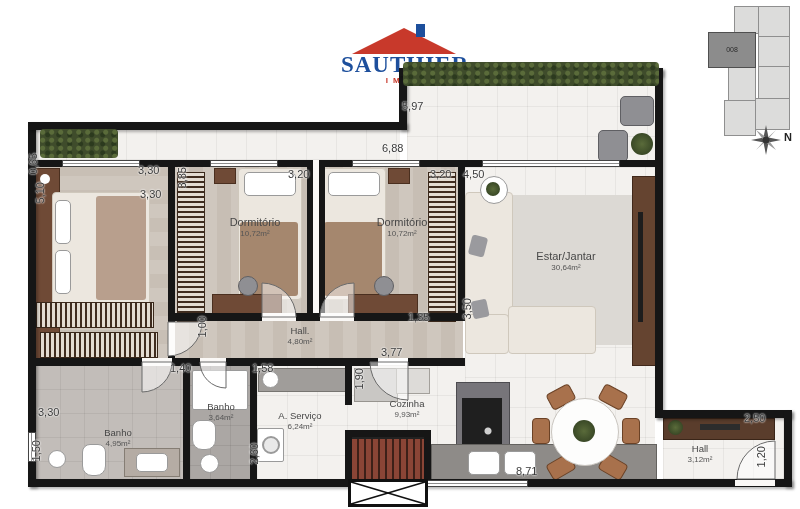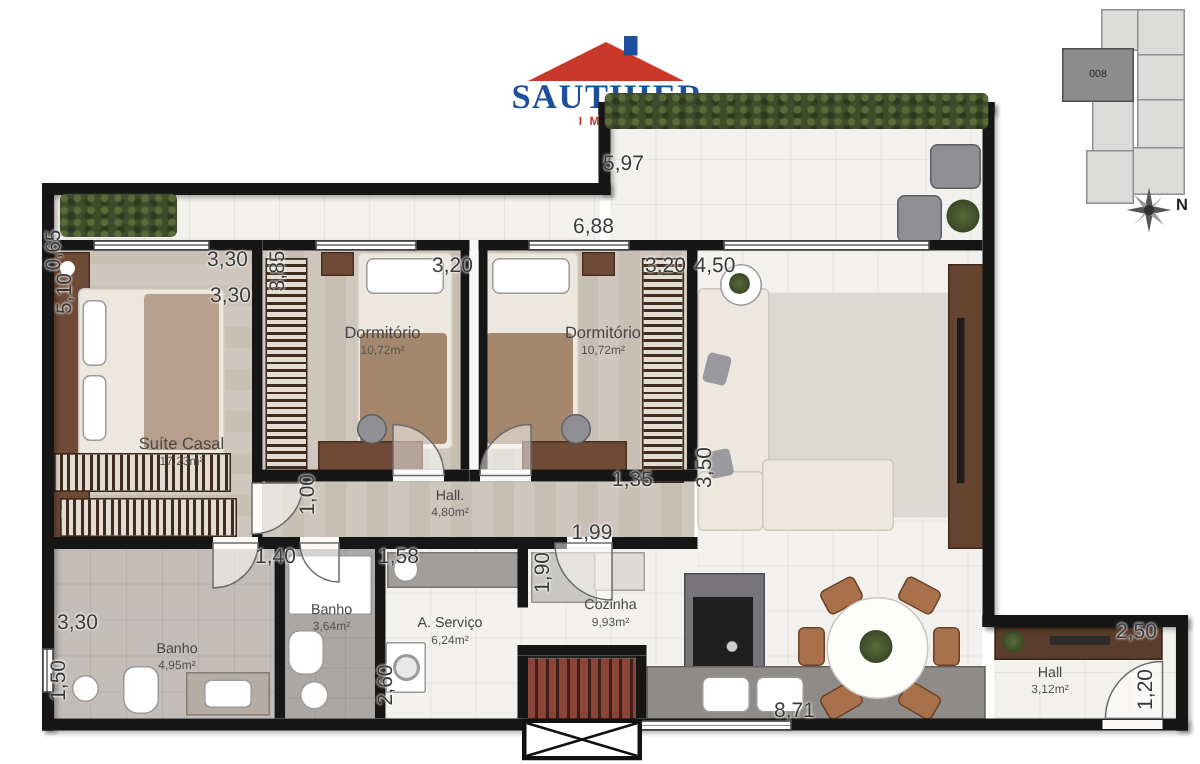--- a/index.html
+++ b/index.html
@@ -11,21 +11,21 @@
   .bath2{background-color:#aba7a4;background-image:linear-gradient(rgba(0,0,0,.07) 1px,transparent 1px),linear-gradient(90deg,rgba(0,0,0,.07) 1px,transparent 1px);background-size:20px 20px;}
   .woodv{background:repeating-linear-gradient(90deg,#cfc7be 0 14px,#c7beb4 14px 28px);}
   .woodh{background:repeating-linear-gradient(0deg,#cfc7be 0 14px,#c8bfb5 14px 28px);}
   .furn{position:absolute;z-index:10;}
   .wall{position:absolute;z-index:30;background:#161616;}
   .outer{box-shadow:2px 2px 3px rgba(0,0,0,.28);}
   .win{position:absolute;z-index:35;background:linear-gradient(#ffffff 0 2px,#8d8d8d 2px 3px,#ffffff 3px 100%);border:1px solid #444;}
   .winv{position:absolute;z-index:35;background:linear-gradient(90deg,#ffffff 0 2px,#8d8d8d 2px 3px,#ffffff 3px 100%);border:1px solid #444;}
   .gap{position:absolute;z-index:35;background:#faf8f6;}
   .hedge{position:absolute;z-index:36;background-color:#3f4c2b;background-image:radial-gradient(circle at 30% 40%,#5a6b3a 2px,transparent 3px),radial-gradient(circle at 70% 65%,#2c3a1e 2px,transparent 3px);background-size:9px 8px,11px 9px;border-radius:4px;}
-  .dim{position:absolute;z-index:50;font-size:14px;color:#3a3a3a;white-space:nowrap;text-shadow:0 0 2px #fff,0 0 2px #fff;}
+  .dim{position:absolute;z-index:50;font-size:11px;color:#3a3a3a;white-space:nowrap;text-shadow:0 0 2px #fff,0 0 2px #fff;}
   .dim.v{writing-mode:vertical-rl;transform:rotate(180deg);}
   .rlabel{position:absolute;z-index:50;text-align:center;color:#474747;line-height:1.15;}
   .rlabel .nm{font-size:11px;}
   .rlabel .ar{font-size:8px;color:#555;}
   .rlabel.sm .nm{font-size:9.5px;}
   .sofa{background:#ece7df;border:1px solid #cfc8bc;border-radius:4px;}
   .woodf{background:#6f4a36;border:1px solid #4a2f1f;}
   .rackv{background:repeating-linear-gradient(0deg,#e3dcd2 0 3px,#3f2c1f 3px 5px);border:1px solid #3a281b;}
   .rackh{background:repeating-linear-gradient(90deg,#e3dcd2 0 3px,#3f2c1f 3px 5px);border:1px solid #3a281b;}
   .white-fix{background:#ffffff;border:1px solid #9a9a9a;border-radius:5px;}
@@ -205,31 +205,31 @@
       <path d="M 202,322 A 34 34 0 0 1 168,356 L 168,322 Z"></path>
       <path d="M 262,283 A 34 34 0 0 1 296,317 L 262,317 Z"></path>
       <path d="M 354,283 A 34 34 0 0 0 320,317 L 354,317 Z"></path>
       <path d="M 172,362 A 30 30 0 0 1 142,392 L 142,362 Z"></path>
       <path d="M 226,388 A 26 26 0 0 1 200,362 L 226,362 Z"></path>
       <path d="M 408,400 A 38 38 0 0 1 370,362 L 408,362 Z"></path>
       <path d="M 775,441 A 38 38 0 0 0 737,479 L 775,479 Z"></path>
     </g>
   </svg>
 
-  <div class="rlabel" style="left:71px;top:290px;width:100px;">
-    <div class="nm">Suíte Casal</div>
-    <div class="ar">17,23m²</div>
-  </div>
   <div class="rlabel" style="left:205px;top:216px;width:100px;">
     <div class="nm">Dormitório</div>
     <div class="ar">10,72m²</div>
   </div>
   <div class="rlabel" style="left:352px;top:216px;width:100px;">
     <div class="nm">Dormitório</div>
     <div class="ar">10,72m²</div>
+  </div>
+  <div class="rlabel" style="left:516px;top:250px;width:100px;">
+    <div class="nm">Estar/Jantar</div>
+    <div class="ar">30,64m²</div>
   </div>
   <div class="rlabel sm" style="left:268px;top:326px;width:64px;">
     <div class="nm">Hall.</div>
     <div class="ar">4,80m²</div>
   </div>
   <div class="rlabel sm" style="left:87px;top:428px;width:62px;">
     <div class="nm">Banho</div>
     <div class="ar">4,95m²</div>
   </div>
   <div class="rlabel sm" style="left:192px;top:402px;width:58px;">
@@ -255,21 +255,21 @@
   <div class="dim v" style="left:34px;top:182px;">5,10</div>
   <div class="dim" style="left:138px;top:164px;">3,30</div>
   <div class="dim" style="left:140px;top:188px;">3,30</div>
   <div class="dim v" style="left:176px;top:167px;">3,85</div>
   <div class="dim" style="left:288px;top:168px;">3,20</div>
   <div class="dim" style="left:430px;top:168px;">3,20</div>
   <div class="dim" style="left:463px;top:168px;">4,50</div>
   <div class="dim v" style="left:196px;top:316px;">1,00</div>
   <div class="dim" style="left:408px;top:311px;">1,35</div>
   <div class="dim v" style="left:461px;top:298px;">3,50</div>
-  <div class="dim" style="left:381px;top:346px;">1,99</div>
+  <div class="dim" style="left:381px;top:346px;">3,77</div>
   <div class="dim" style="left:170px;top:362px;">1,40</div>
   <div class="dim" style="left:252px;top:362px;">1,58</div>
   <div class="dim v" style="left:353px;top:368px;">1,90</div>
   <div class="dim v" style="left:248px;top:443px;">2,60</div>
   <div class="dim" style="left:38px;top:406px;">3,30</div>
   <div class="dim v" style="left:30px;top:440px;">1,50</div>
   <div class="dim" style="left:516px;top:465px;">8,71</div>
   <div class="dim" style="left:744px;top:412px;">2,50</div>
   <div class="dim v" style="left:755px;top:446px;">1,20</div>
 

